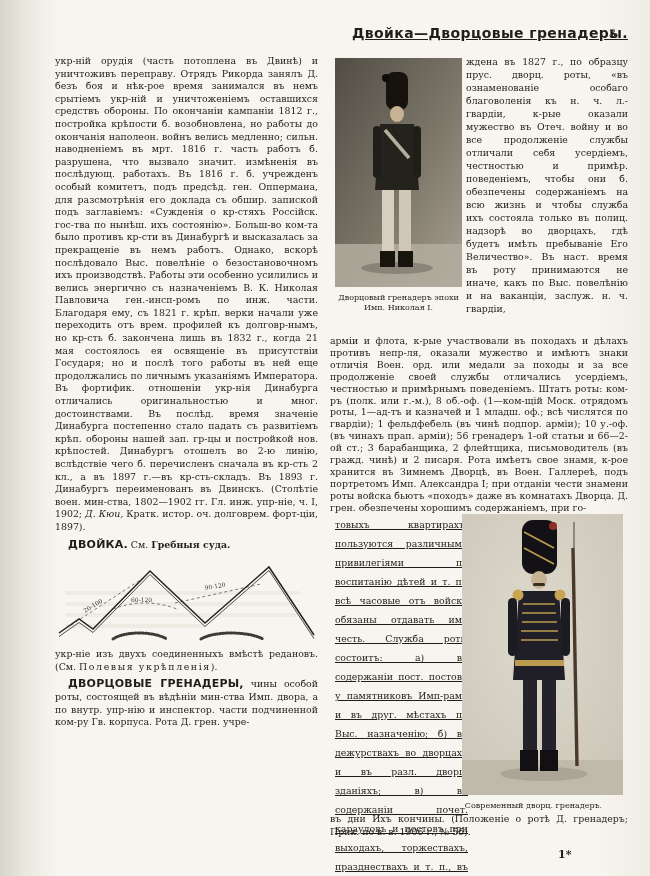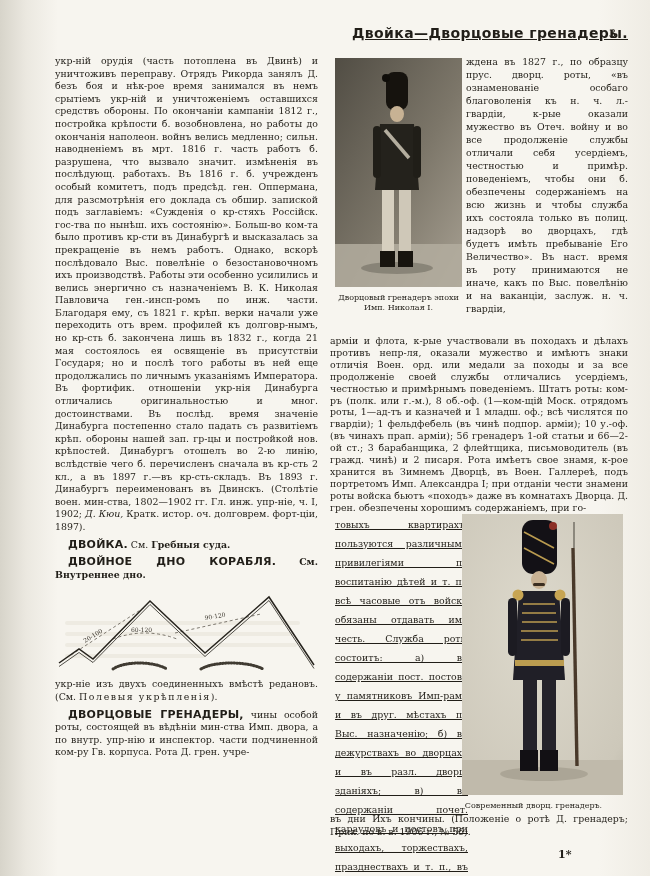--- a/index.html
+++ b/index.html
@@ -55,21 +55,20 @@
   </div>
   <div class="pageno">3</div>
 
   <div class="col-left t">
     <p class="noind"><span>укр-ній орудія (часть потоплена въ Двинѣ) и уничтоживъ переправу. Отрядъ Рикорда занялъ Д. безъ боя и нѣк-рое время занимался въ немъ срытіемъ укр-ній и уничтоженіемъ оставшихся средствъ обороны. По окончаніи кампаніи 1812 г., постройка крѣпости б. возобновлена, но работы до окончанія наполеон. войнъ велись медленно; сильн. наводненіемъ въ мрт. 1816 г. часть работъ б. разрушена, что вызвало значит. измѣненія въ послѣдующ. работахъ. Въ 1816 г. б. учрежденъ особый комитетъ, подъ предсѣд. ген. Оппермана, для разсмотрѣнія его доклада съ обшир. запиской подъ заглавіемъ: «Сужденія о кр-стяхъ Россійск. гос-тва по нынѣш. ихъ состоянію». Больш-во ком-та было противъ кр-сти въ Динабургѣ и высказалась за прекращеніе въ немъ работъ. Однако, вскорѣ послѣдовало Выс. повелѣніе о безостановочномъ ихъ производствѣ. Работы эти особенно усилились и велись энергично съ назначеніемъ В. К. Николая Павловича ген.-инсп-ромъ по инж. части. Благодаря ему, съ 1821 г. крѣп. верки начали уже переходить отъ врем. профилей къ долговр-нымъ, но кр-сть б. закончена лишь въ 1832 г., когда 21 мая состоялось ея освященіе въ присутствіи Государя; но и послѣ того работы въ ней еще продолжались по личнымъ указаніямъ Императора. Въ фортифик. отношеніи укр-нія Динабурга отличались оригинальностью и мног. достоинствами. Въ послѣд. время значеніе Динабурга постепенно стало падать съ развитіемъ крѣп. обороны нашей зап. гр-цы и постройкой нов. крѣпостей. Динабургъ отошелъ во 2-ю линію, вслѣдствіе чего б. перечисленъ сначала въ кр-сть 2 кл., а въ 1897 г.—въ кр-сть-складъ. Въ 1893 г. Динабургъ переименованъ въ Двинскъ. (Столѣтіе воен. мин-ства, 1802—1902 гг. Гл. инж. упр-ніе, ч. I, 1902; </span><i>Д. Кюи,</i><span> Кратк. истор. оч. долговрем. форт-ціи, 1897).</span></p>
 
     <p class="entry ind"><b class="head">ДВОЙКА.</b> <span>См.</span> <b>Гребныя суда.</b></p>
 
 
 
-    <p class="entry ind"><b class="head">ДВОЙНОЕ ДНО КОРАБЛЯ.</b> <b>См.</b> <b>Внутреннее дно.</b></p>
 
 
     <div class="diagram">
       <svg width="263" height="88" viewBox="0 0 263 88">
 
         <g opacity="0.55">
           <rect x="10" y="34" width="235" height="4" rx="2" fill="#e7e4d8"></rect>
           <rect x="10" y="45" width="228" height="4" rx="2" fill="#e7e4d8"></rect>
           <rect x="10" y="56" width="232" height="4" rx="2" fill="#e7e4d8"></rect>
           <rect x="10" y="67" width="140" height="4" rx="2" fill="#e7e4d8"></rect>

